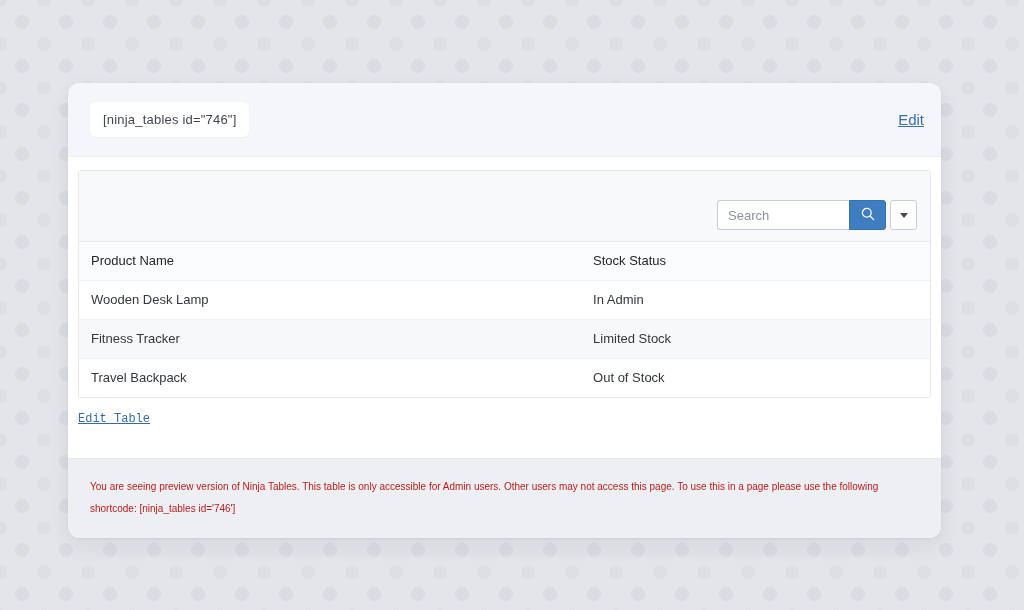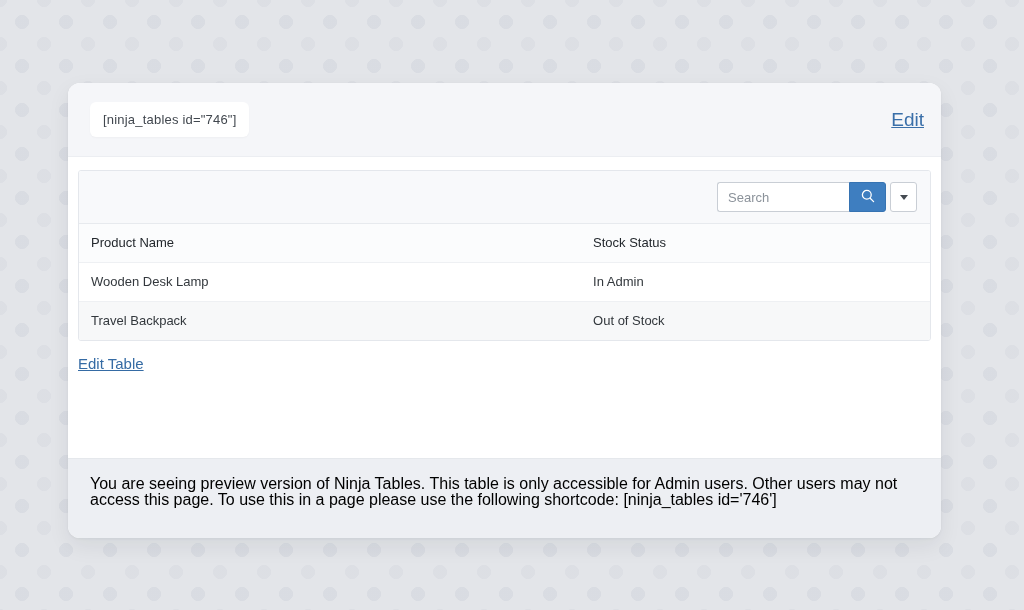--- a/index.html
+++ b/index.html
@@ -27,29 +27,29 @@
     flex: 0 0 74px; background: #f5f6f9; border-bottom: 1px solid #eceef2;
     display: flex; align-items: center; justify-content: space-between;
     padding: 0 17px 0 22px; box-sizing: border-box;
   }
   .shortcode-box {
     background: #ffffff; border-radius: 6px; padding: 10px 13px;
     font-size: 13px; color: #41474e; letter-spacing: .2px;
     box-shadow: 0 1px 2px rgba(0,0,0,0.03);
   }
   .edit-link {
-    font-size: 19px; color: #3a6fa9; text-decoration: underline; cursor: pointer;
+    font-size: 15px; color: #3a6fa9; text-decoration: underline; cursor: pointer;
   }
   .card-body { flex: 1 1 auto; background: #ffffff; padding: 13px 10px 0; }
   .table-wrap { border: 1px solid #e4e7ec; border-radius: 3px; overflow: hidden; }
   .search-row {
     background: #f8f9fb; border-bottom: 1px solid #e7eaee;
     padding: 11px 13px; display: flex; justify-content: flex-end; align-items: center;
   }
-  .input-group { display: flex; align-items: flex-end; }
+  .input-group { display: flex; align-items: flex-end; margin-top: 18px; }
   .search-input {
     width: 132px; height: 30px; box-sizing: border-box;
     border: 1px solid #c9ced5; border-right: none; border-radius: 3px 0 0 3px;
     padding: 0 10px; font-size: 13px; color: #41474e; background: #fff; outline: none;
     font-family: "Liberation Sans", sans-serif;
   }
   .search-input::placeholder { color: #8b929a; opacity: 1; }
   .search-btn {
     width: 37px; height: 30px; box-sizing: border-box; cursor: pointer;
     background: #3e7ec0; border: 1px solid #3673b2; border-radius: 0 3px 3px 0;
@@ -70,30 +70,30 @@
     text-align: left; font-weight: 400; color: #23282d; background: #fbfcfd;
     padding: 12px; line-height: 14px;
   }
   table.products-table th:first-child { width: 59%; }
   table.products-table td {
     padding: 12px; line-height: 14px; color: #33383d; border-top: 1px solid #eef0f3;
   }
   table.products-table tbody tr:nth-child(even) { background: #f7f8f9; }
   table.products-table tbody tr:nth-child(odd) { background: #ffffff; }
   .edit-table-link {
-    display: inline-block; margin-top: 14px; font-size: 15px;
-    color: #356ba4; text-decoration: underline; cursor: pointer;
+    display: inline-block; margin-top: 14px; font-size: 12px;
+    color: #356ba4; text-decoration: underline; cursor: pointer; font-family: Liberation Mono, monospace;
   }
   .card-footer {
     flex: 0 0 80px; box-sizing: border-box;
     background: #edeff3; border-top: 1px solid #e5e8ec;
     padding: 17px 22px 0;
   }
   .card-footer p {
-    margin: 0; font-size: 16px; line-height: 16px; color: #000000;
+    margin: 0; font-size: 10px; line-height: 22px; color: #b91c1c;
   }
 </style>
 </head>
 <body>
 
 <div class="stage">
   <div class="card">
 
     <div class="card-top">
       <div class="shortcode-box">[ninja_tables id="746"]</div>
@@ -126,20 +126,24 @@
               <th>Product Name</th>
               <th>Stock Status</th>
             </tr>
           </thead>
           <tbody>
             <tr>
               <td>Wooden Desk Lamp</td>
               <td>In Admin</td>
             </tr>
             <tr>
+              <td>Fitness Tracker</td>
+              <td>Limited Stock</td>
+            </tr>
+            <tr>
               <td>Travel Backpack</td>
               <td>Out of Stock</td>
             </tr>
           </tbody>
         </table>
       </div>
 
       <a class="edit-table-link" href="#">Edit Table</a>
     </div>
 

